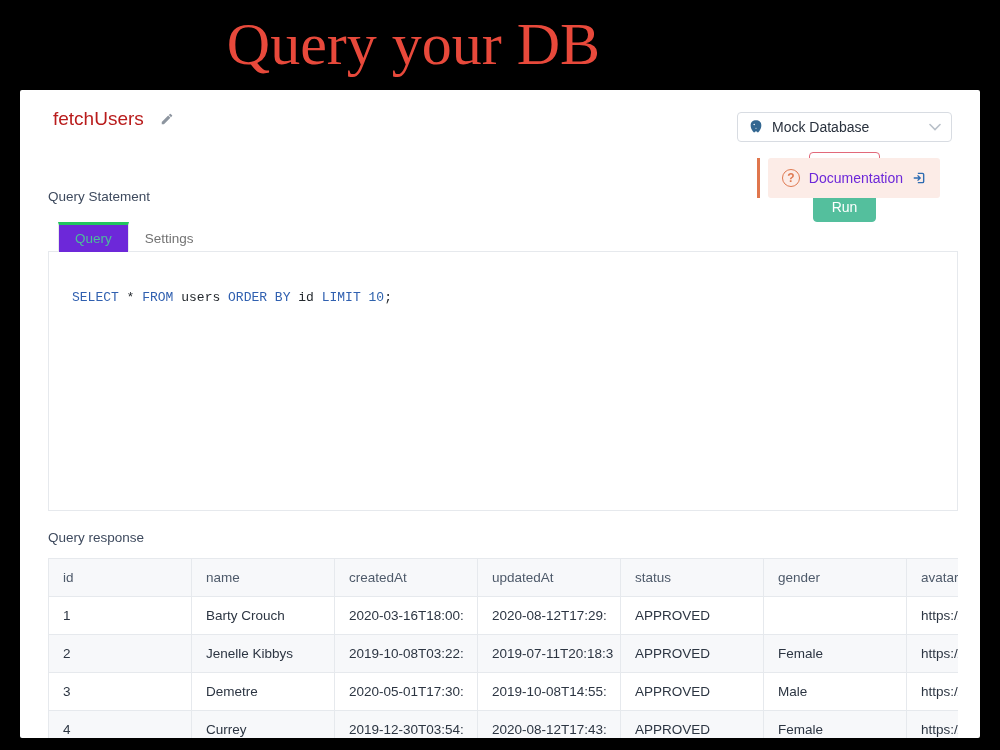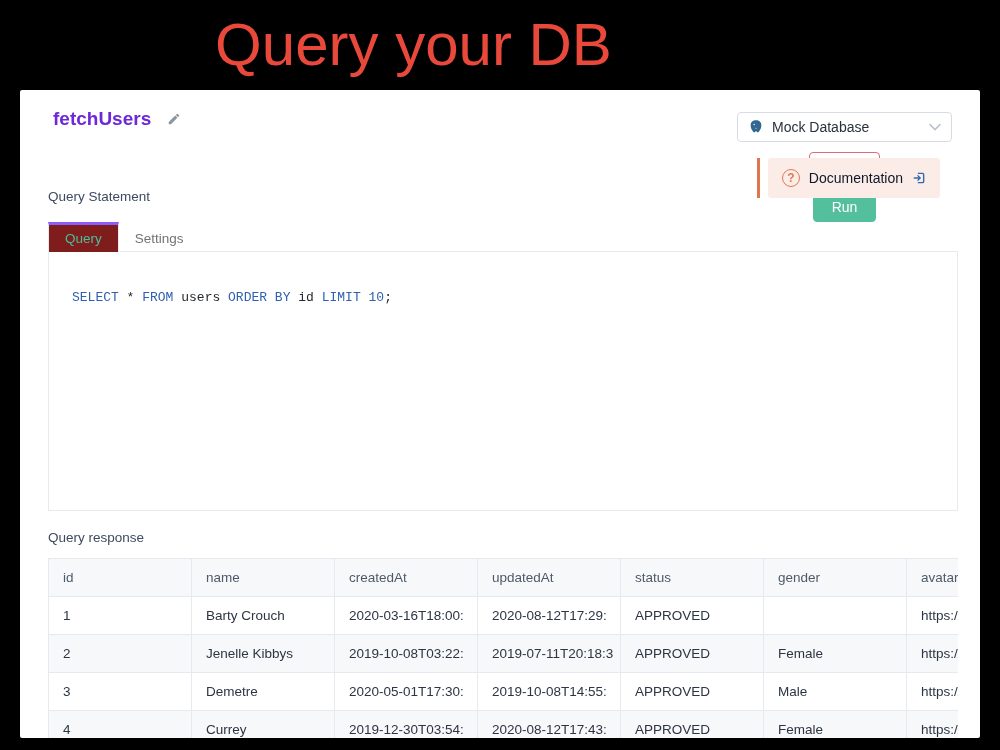--- a/index.html
+++ b/index.html
@@ -1,29 +1,29 @@
 <!DOCTYPE html>
 <html><head>
 <meta charset="utf-8">
 <style>
   * { margin:0; padding:0; box-sizing:border-box; }
   html,body { width:1000px; height:750px; background:#000; overflow:hidden;
               font-family:"Liberation Sans", sans-serif; }
   .page-title {
     position:absolute; top:0; left:0; width:827px; height:88px;
     display:flex; align-items:center; justify-content:center;
-    color:#e8493b; font-size:60px; font-weight:400; letter-spacing:0;
+    color:#e8493b; font-size:60px; font-weight:400; letter-spacing:0;font-family:Liberation Serif, serif;
   }
   .panel {
     position:absolute; left:20px; top:90px; width:960px; height:648px;
     background:#fff; border-radius:2px; overflow:hidden;
   }
   
   .title-group { position:absolute; left:33px; top:18px; display:flex; align-items:center; }
-  .query-name { font-size:19px; font-weight:700; color:#6d28d9; }
+  .query-name { font-size:19px; font-weight:400; color:#b91c1c; }
   .pencil { margin-left:16px; width:14px; height:14px; cursor:pointer; }
   .controls { position:absolute; top:22px; right:28px; display:flex; gap:10px; align-items:center;flex-direction:column; }
   .resource-select {
     width:215px; height:30px; border:1px solid #d8dce2; border-radius:4px;
     display:flex; align-items:center; gap:8px; padding:0 10px; background:#fff; cursor:pointer;
   }
   .resource-select .label { flex:1; font-size:14px; color:#29313d; }
   .btn { height:30px; border-radius:4px; font-size:14px; display:flex; align-items:center;
          justify-content:center; cursor:pointer; }
   .btn-delete { padding:8px 14px; background:#fff; border:1px solid #e2697a; color:#dd5260; }
@@ -35,31 +35,32 @@
     background:#fcece7; border-radius:3px; cursor:pointer;
   }
   .doc-banner::before {
     content:""; position:absolute; left:-11px; top:0; width:3px; height:40px; background:#e0764d;
   }
   .help-circle {
     width:18px; height:18px; border:1.5px solid #df7a52; border-radius:50%;
     color:#df7a52; font-size:12px; font-weight:700; display:flex;
     align-items:center; justify-content:center;
   }
-  .doc-label { font-size:14px; color:#0f172a; }
+  .doc-label { font-size:14px; color:#6d28d9; }
   
   .section-label { position:absolute; left:28px; font-size:13.5px; color:#3e4a5e; }
   .lbl-statement { top:99px; }
   .lbl-response { top:440px; }
   
   .tabs { position:absolute; left:28px; top:132px; display:flex; z-index:2; }
   .tab { height:30px; padding:0 16px; font-size:13.5px; display:flex; align-items:center; cursor:pointer; }
   .tab.active {
-    color:#4cbd9a; background:#7f1d1d; border:1px solid #e6e9ed; border-bottom:none;
-    border-top:3px solid #8b5cf6;
+    color:#4cbd9a; background:#6d28d9; border:1px solid #e6e9ed; border-bottom:none;
+    border-top:3px solid #22c55e;
+    margin-left:10px;
   }
   .tab.inactive { color:#737373; border-top:3px solid transparent; }
   
   .editor {
     position:absolute; left:28px; top:161px; width:910px; height:260px;
     border:1px solid #e6e9ed; background:#fff; cursor:text;
   }
   .code-line {
     margin:38px 0 0 23px; font-family:"Liberation Mono", monospace;
     font-size:13px; font-weight:400; color:#24292e; white-space:pre;

